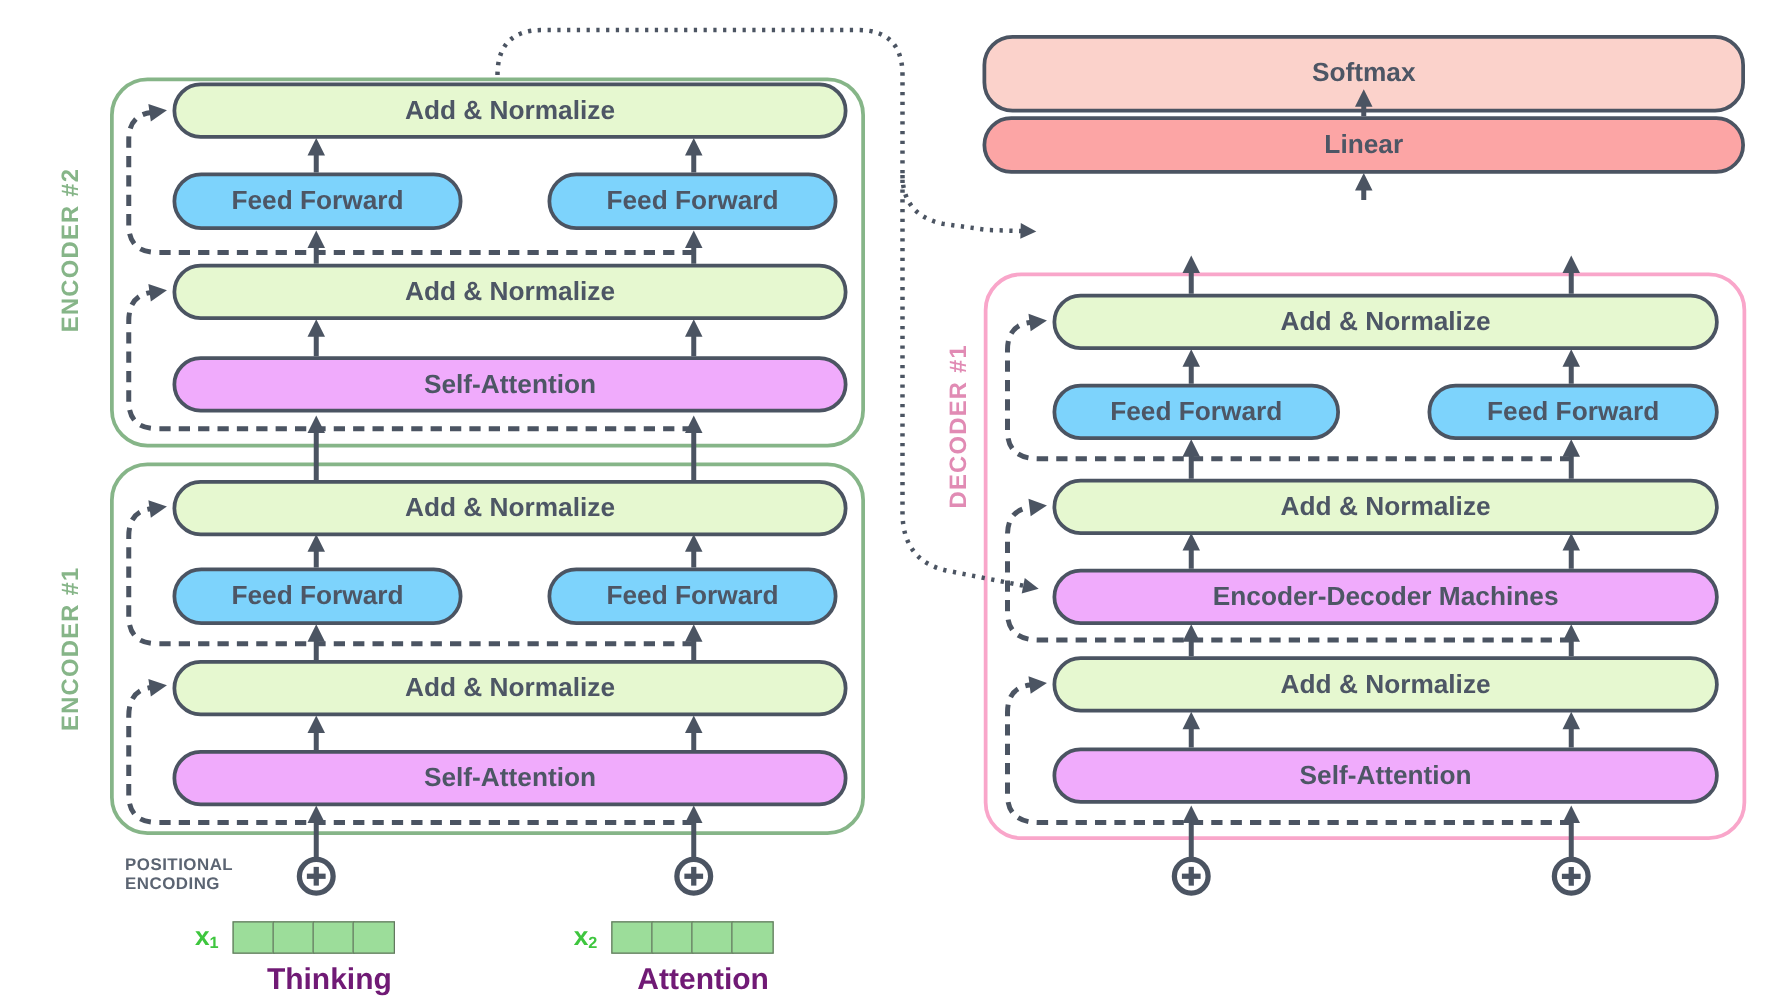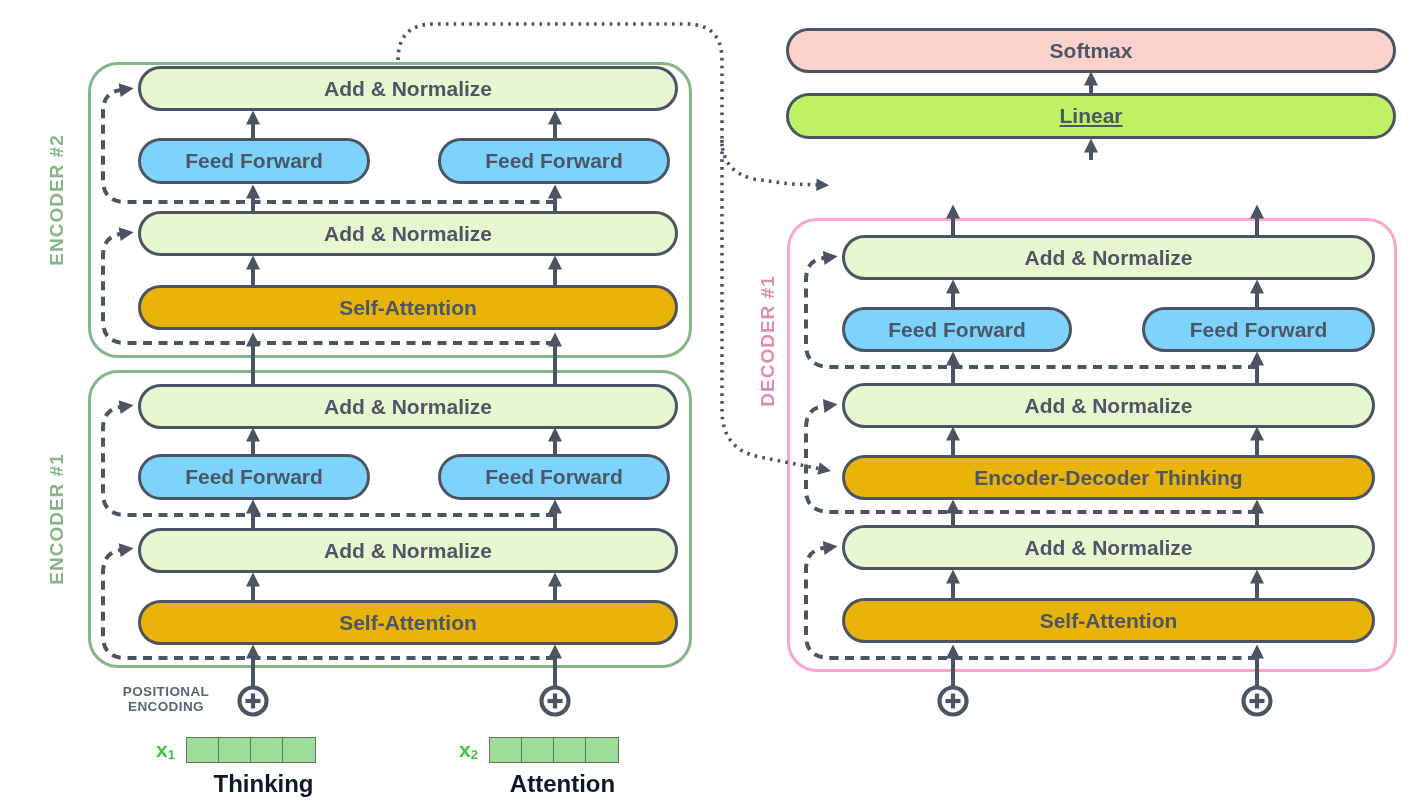--- a/index.html
+++ b/index.html
@@ -6,38 +6,38 @@
   .stage{position:relative;width:1415px;height:804px;background:#ffffff;
          font-family:"Liberation Sans",sans-serif;overflow:hidden;}
   .box{position:absolute;border-radius:30px;box-sizing:border-box;background:transparent;}
   .enc-box{border:3px solid #86b588;}
   .dec-box{border:3px solid #f9a6ca;}
   .pill{position:absolute;box-sizing:border-box;display:flex;align-items:center;justify-content:center;
         border:3.5px solid #4b5462;border-radius:24px;font-size:21px;font-weight:600;color:#4d5665;
         white-space:nowrap;}
   .fill-green{background:#e6f8d0;}
   .fill-blue{background:#7dd3fc;}
-  .fill-orange{background:#eab308;}
+  .fill-orange{background:#f0abfc;}
   .fill-salmon{background:#fbd2cb;}
-  .fill-lavender{background:#bef264;text-decoration:underline;}
+  .fill-lavender{background:#fca5a5;}
   .pill-outline-pink{border:3.5px solid #f9a6ca;background:#ffffff;color:#e18bb4;
         font-size:19px;font-weight:700;letter-spacing:1px;}
   .vlabel{position:absolute;font-weight:700;font-size:19px;letter-spacing:1px;white-space:nowrap;
         transform:translate(-50%,-50%) rotate(-90deg);}
   .enc-label{color:#86b588;}
   .dec-label{color:#e18bb4;}
-  .pe-label{position:absolute;left:100px;top:684px;width:132px;text-align:center;
+  .pe-label{position:absolute;left:100px;top:684px;width:132px;text-align:left;
         color:#5b6472;font-weight:700;font-size:13.5px;line-height:1.12;letter-spacing:.4px;}
   .overlay{position:absolute;left:0;top:0;pointer-events:none;}
   .vec{position:absolute;display:flex;}
   .cell{width:33.5px;height:26px;background:#9cdd9a;border:1.5px solid #63775f;box-sizing:border-box;}
   .cell + .cell{margin-left:-1.5px;}
   .xlab{position:absolute;color:#3ec63e;font-weight:700;font-size:21px;}
   .xlab sub{font-size:62%;vertical-align:baseline;position:relative;top:.18em;}
-  .word{position:absolute;color:#0f172a;font-weight:700;font-size:24px;text-align:center;}
+  .word{position:absolute;color:#701a75;font-weight:700;font-size:24px;text-align:center;}
 </style>
 </head>
 <body>
 
 <div class="stage">
 
   <div class="box enc-box" style="left:88px;top:62px;width:604px;height:296px;"></div>
   <div class="box enc-box" style="left:88px;top:370px;width:604px;height:298px;"></div>
   <div class="box dec-box" style="left:787px;top:218px;width:610px;height:454px;"></div>
 
@@ -50,28 +50,28 @@
   <div class="pill fill-blue" style="left:438px;top:138px;width:232px;height:46px;">Feed Forward</div>
   <div class="pill fill-green" style="left:138px;top:211px;width:540px;height:45px;">Add &amp; Normalize</div>
   <div class="pill fill-orange" style="left:138px;top:285px;width:540px;height:45px;">Self-Attention</div>
 
   <div class="pill fill-green" style="left:138px;top:384px;width:540px;height:45px;">Add &amp; Normalize</div>
   <div class="pill fill-blue" style="left:138px;top:454px;width:232px;height:46px;">Feed Forward</div>
   <div class="pill fill-blue" style="left:438px;top:454px;width:232px;height:46px;">Feed Forward</div>
   <div class="pill fill-green" style="left:138px;top:528px;width:540px;height:45px;">Add &amp; Normalize</div>
   <div class="pill fill-orange" style="left:138px;top:600px;width:540px;height:45px;">Self-Attention</div>
 
-  <div class="pill fill-salmon" style="left:786px;top:28px;width:610px;height:45px;">Softmax</div>
+  <div class="pill fill-salmon" style="left:786px;top:28px;width:610px;height:62px;">Softmax</div>
   <div class="pill fill-lavender" style="left:786px;top:93px;width:610px;height:46px;">Linear</div>
 
   <div class="pill fill-green" style="left:842px;top:235px;width:533px;height:45px;">Add &amp; Normalize</div>
   <div class="pill fill-blue" style="left:842px;top:307px;width:230px;height:45px;">Feed Forward</div>
   <div class="pill fill-blue" style="left:1142px;top:307px;width:233px;height:45px;">Feed Forward</div>
   <div class="pill fill-green" style="left:842px;top:383px;width:533px;height:45px;">Add &amp; Normalize</div>
-  <div class="pill fill-orange" style="left:842px;top:455px;width:533px;height:45px;">Encoder-Decoder Thinking</div>
+  <div class="pill fill-orange" style="left:842px;top:455px;width:533px;height:45px;">Encoder-Decoder Machines</div>
   <div class="pill fill-green" style="left:842px;top:525px;width:533px;height:45px;">Add &amp; Normalize</div>
   <div class="pill fill-orange" style="left:842px;top:598px;width:533px;height:45px;">Self-Attention</div>
 
   <div class="pe-label">
     <div>POSITIONAL</div>
     <div>ENCODING</div>
   </div>
 
   <div class="xlab" style="left:156px;top:738px;"><span>x</span><sub>1</sub></div>
   <div class="vec" style="left:186px;top:737px;">

